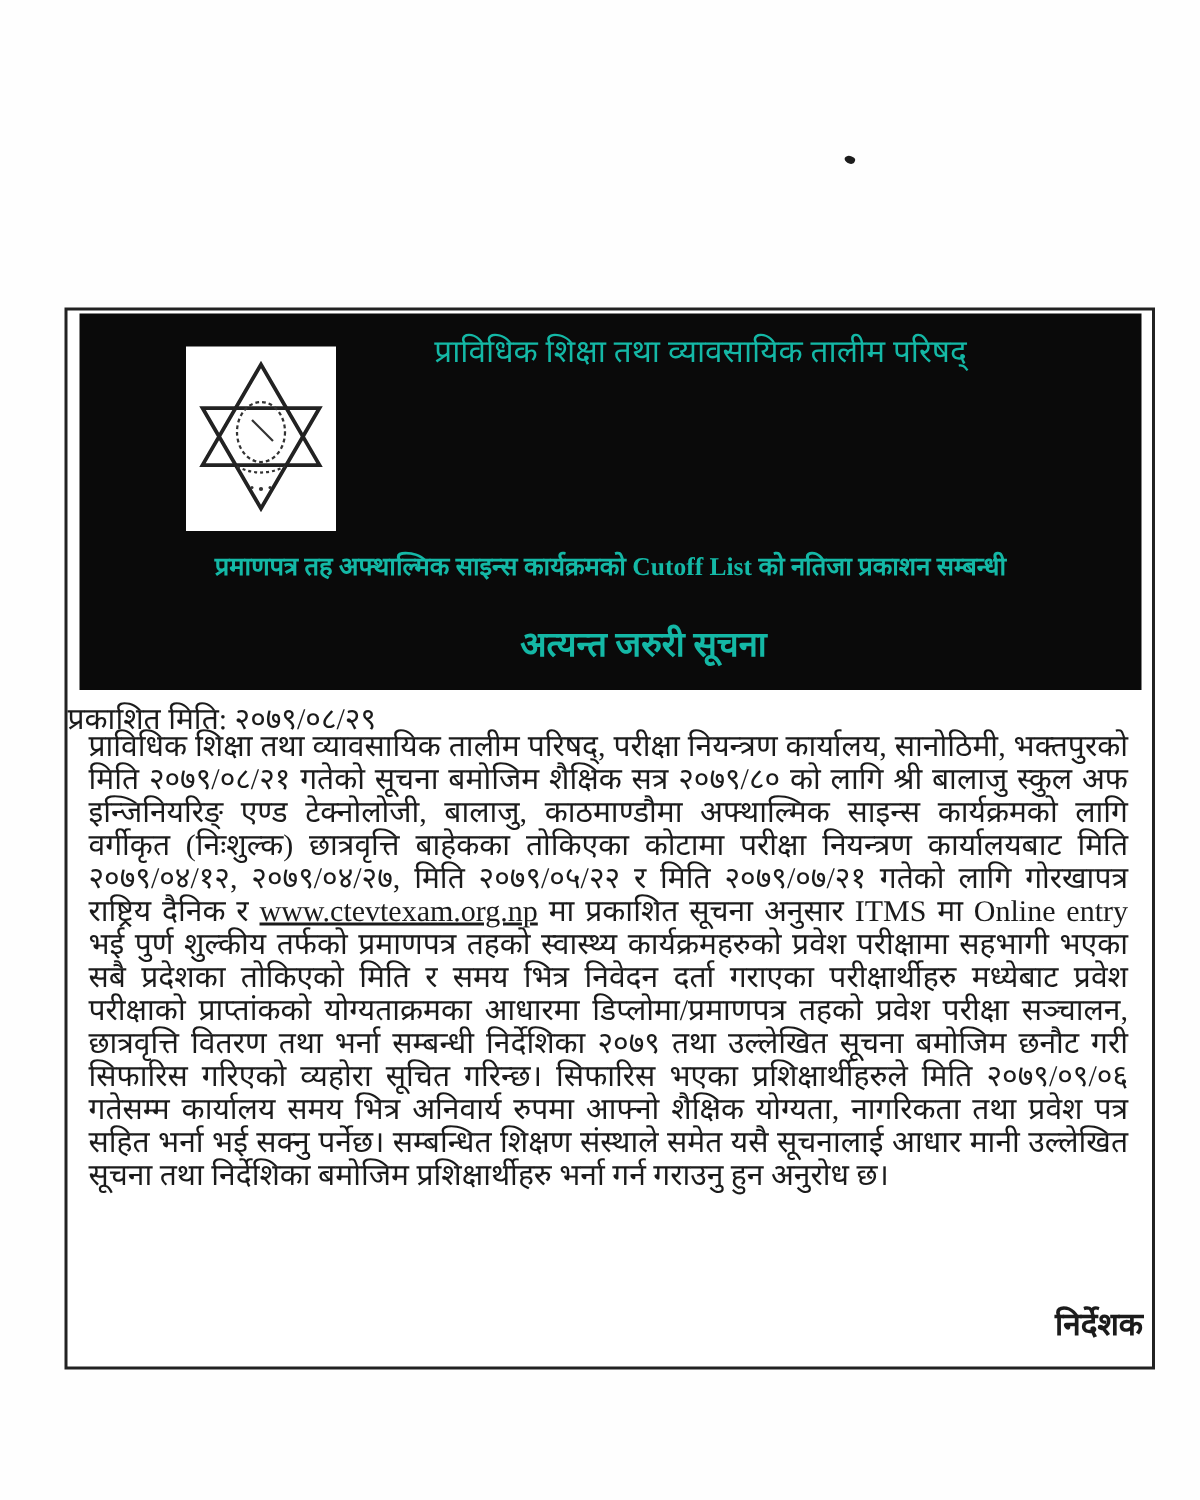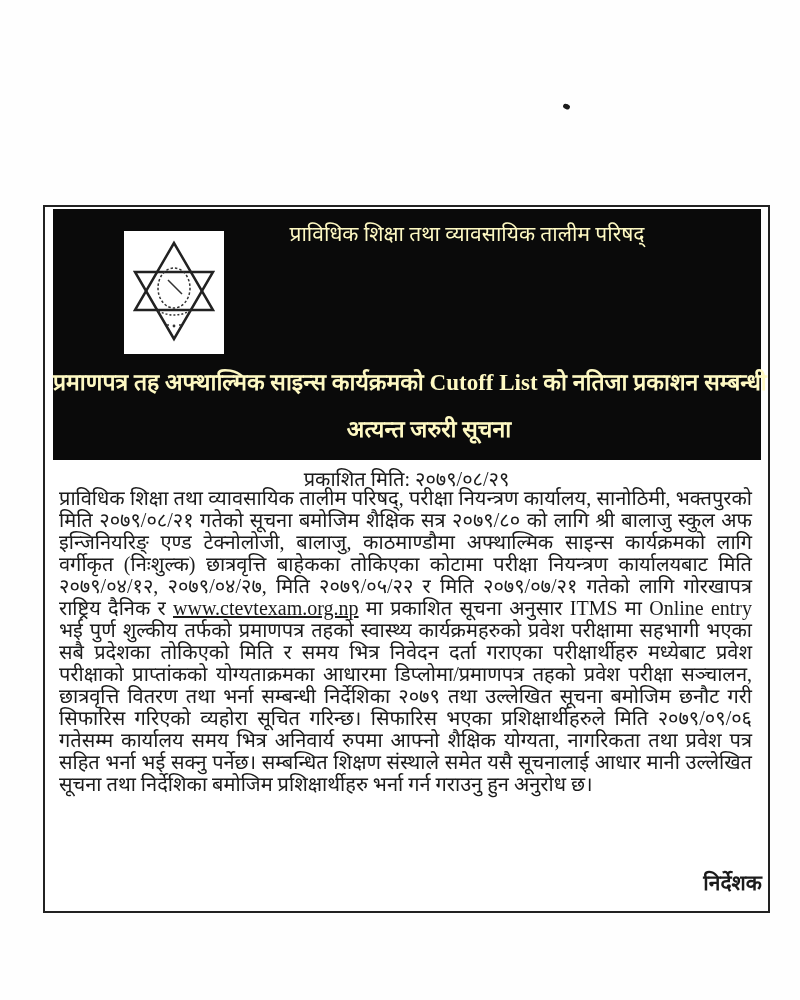--- a/index.html
+++ b/index.html
@@ -26,44 +26,43 @@
     width: 727px; height: 708px;
     border: 2px solid #222;
     box-sizing: border-box;
     background: #fff;
   }
   .header-black {
     position: absolute;
     left: 8px; top: 2px; right: 7px;
     height: 251px;
     background: #0a0a0a;
-    color: #fef9c3;
+    color: #14b8a6;
   }
   .logo-box {
     position: absolute;
     left: 71px; top: 22px;
     width: 100px; height: 123px;
     background: #ffffff;
   }
   .logo-box svg { display: block; width: 100%; height: 100%; }
   .hdr-line {
     position: absolute;
     left: 0; right: 0;
     text-align: center;
     white-space: nowrap;
   }
   .hdr-org    { top: 10px;  font-size: 21px; padding-left: 120px; }
   .hdr-office { top: 38px;  font-size: 42px; font-weight: bold; padding-left: 130px; letter-spacing: 1px; }
   .hdr-loc    { top: 112px; font-size: 23px; padding-left: 130px; }
-  .hdr-subject{ top: 156px; font-size: 23px; font-weight: bold; }
+  .hdr-subject{ top: 156px; font-size: 17px; font-weight: bold; }
   .hdr-urgent { top: 203px; font-size: 23px; font-weight: bold; padding-left: 44px; }
   .date-line {
     position: absolute;
     top: 258px; left: 0; right: 0;
-    text-align: center;
     font-size: 20px;
   }
   .body-text {
     position: absolute;
     top: 280px;
     left: 14px; right: 16px;
     margin: 0;
     font-size: 20px;
     line-height: 22px;
     text-align: justify;

